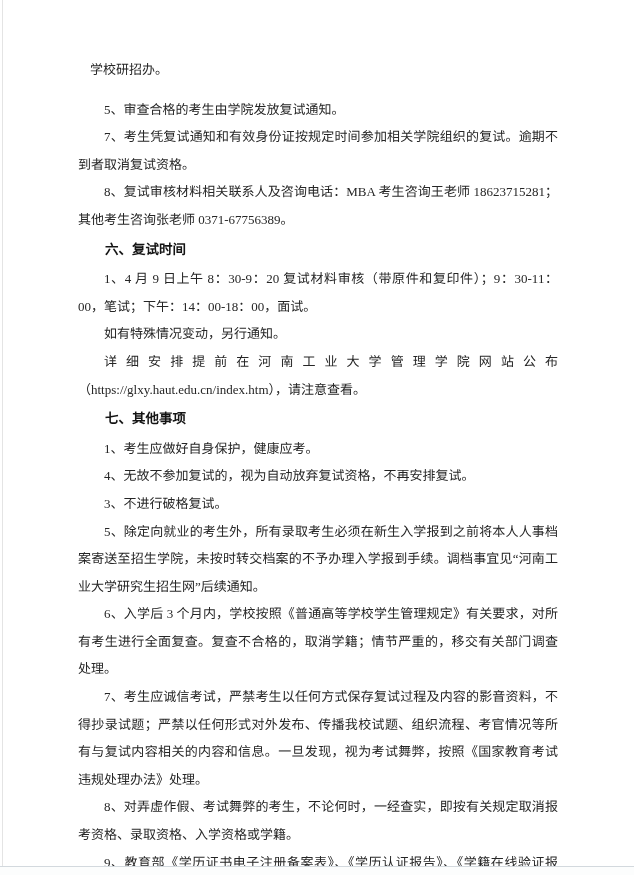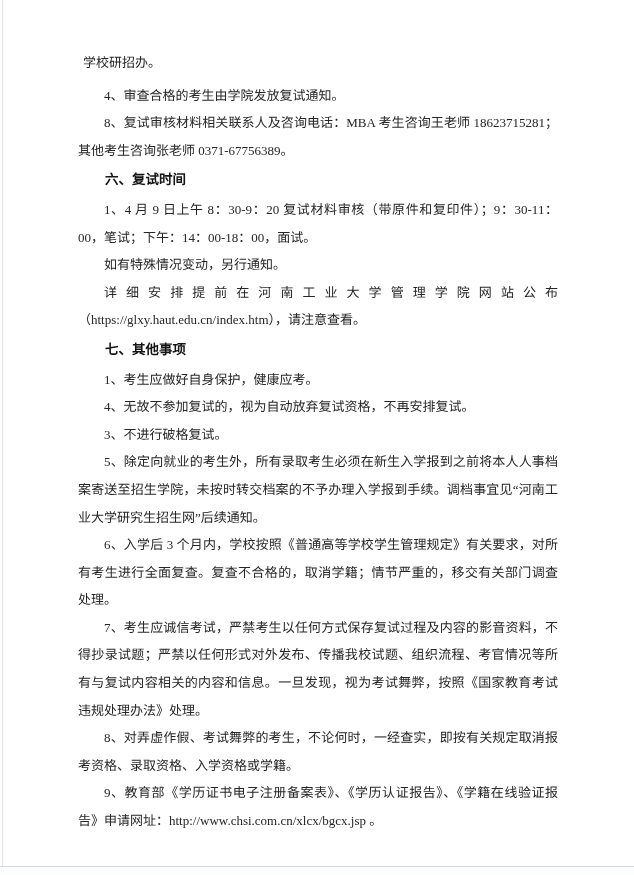--- a/index.html
+++ b/index.html
@@ -40,41 +40,42 @@
     font-size: 13px;
     line-height: 27.6px;
     text-align: justify;
     overflow-wrap: break-word;
   }
   .doc .p {
     margin: 0;
     text-indent: 2em;
   }
   .doc .cont {
-    margin: 5px;
+    margin: 12px;
     text-indent: 0;
   }
   .doc .h {
     margin: 2px 0 2px 0;
     text-indent: 2em;
     font-family: Liberation Serif, serif;
     font-weight: bold;
     font-size: 13.5px;
     color: #141414;
     text-align: left;
   }
 </style>
 </head>
 <body>
 
 <div class="page-left-edge"></div>
 
 <div class="doc">
   <p class="cont">学校研招办。</p>
-  <p class="p">4、审查合格的考生由学院发放复试通知。</p>
+  <p class="p">5、审查合格的考生由学院发放复试通知。</p>
+  <p class="p">7、考生凭复试通知和有效身份证按规定时间参加相关学院组织的复试。逾期不到者取消复试资格。</p>
   <p class="p">8、复试审核材料相关联系人及咨询电话：MBA 考生咨询王老师 18623715281；其他考生咨询张老师 0371-67756389。</p>
   <h3 class="h">六、复试时间</h3>
   <p class="p">1、4 月 9 日上午 8：30-9：20 复试材料审核（带原件和复印件）；9：30-11：00，笔试；下午：14：00-18：00，面试。</p>
   <p class="p">如有特殊情况变动，另行通知。</p>
   <p class="p">详细安排提前在河南工业大学管理学院网站公布（https://glxy.haut.edu.cn/index.htm），请注意查看。</p>
   <h3 class="h">七、其他事项</h3>
   <p class="p">1、考生应做好自身保护，健康应考。</p>
   <p class="p">4、无故不参加复试的，视为自动放弃复试资格，不再安排复试。</p>
   <p class="p">3、不进行破格复试。</p>
   <p class="p">5、除定向就业的考生外，所有录取考生必须在新生入学报到之前将本人人事档案寄送至招生学院，未按时转交档案的不予办理入学报到手续。调档事宜见“河南工业大学研究生招生网”后续通知。</p>

